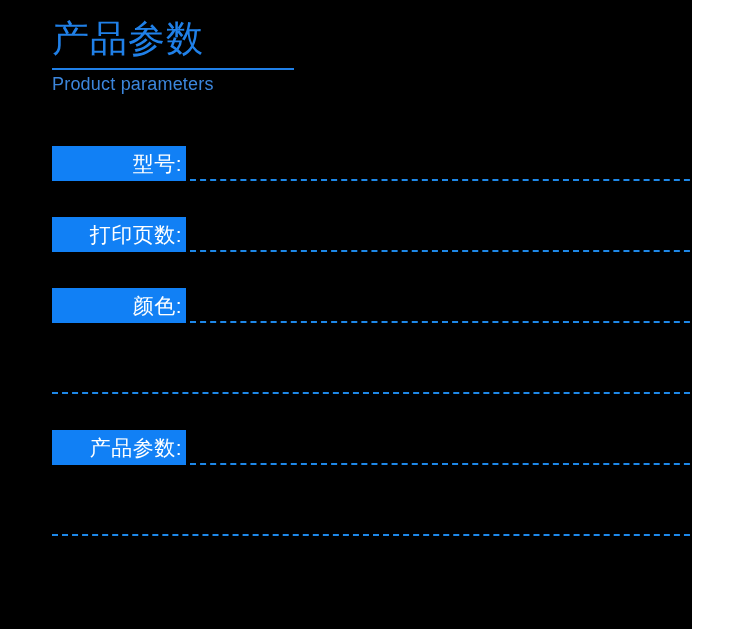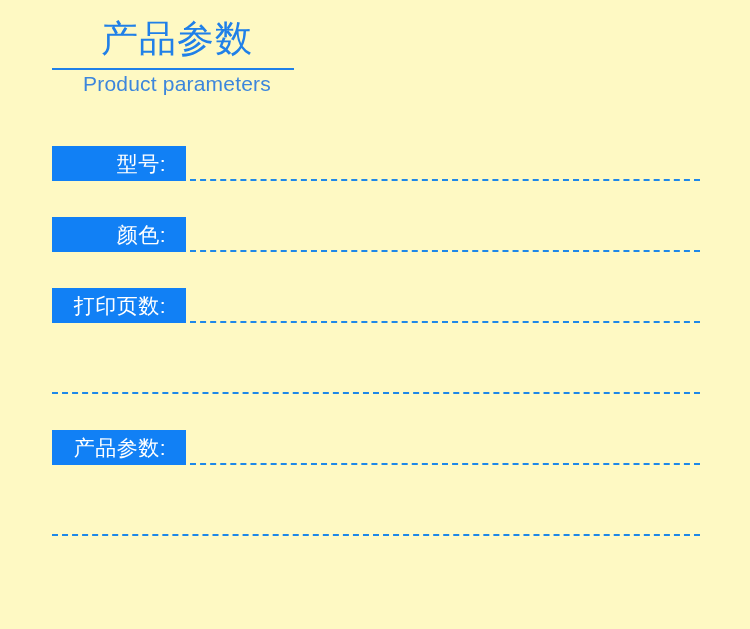--- a/index.html
+++ b/index.html
@@ -7,25 +7,24 @@
     margin: 0;
     padding: 0;
     background: #ffffff;
   }
   body {
     font-family: "Liberation Sans", "DejaVu Sans", sans-serif;
     -webkit-font-smoothing: antialiased;
   }
   #page {
     position: relative;
-    width: 750px;
+    width: 692px;
     height: 629px;
-    background: #fef9c3;
+    background: #000000;
     overflow: hidden;
-    text-align: center;
   }
 
   
   .header {
     position: absolute;
     left: 52px;
     top: 16px;
     width: 250px;
   }
   .header-title {
@@ -37,21 +36,21 @@
     white-space: nowrap;
   }
   .header-rule {
     width: 242px;
     height: 2px;
     background: #2080E8;
     margin-top: 6px;
   }
   .header-subtitle {
     margin-top: 4px;
-    font-size: 21px;
+    font-size: 18px;
     line-height: 20px;
     font-weight: 400;
     color: #3C86DC;
     letter-spacing: 0.2px;
     white-space: nowrap;
   }
 
   
   .rows {
     position: absolute;
@@ -64,21 +63,21 @@
     height: 71px;
   }
   .param-badge {
     position: absolute;
     left: 52px;
     top: 0;
     width: 134px;
     height: 35px;
     background: #1180F5;
     box-sizing: border-box;
-    padding-right: 20px;
+    padding-right: 4px;
     display: flex;
     align-items: center;
     justify-content: flex-end;
   }
   .param-badge-label {
     color: #ffffff;
     font-size: 21px;
     line-height: 26px;
     font-weight: 400;
     letter-spacing: 0.5px;
@@ -112,28 +111,28 @@
 
     <div class="param-row">
       <div class="param-badge">
         <span class="param-badge-label">型号:</span>
       </div>
       <div class="param-line"></div>
     </div>
 
     <div class="param-row">
       <div class="param-badge">
-        <span class="param-badge-label">颜色:</span>
+        <span class="param-badge-label">打印页数:</span>
       </div>
       <div class="param-line"></div>
     </div>
 
     <div class="param-row">
       <div class="param-badge">
-        <span class="param-badge-label">打印页数:</span>
+        <span class="param-badge-label">颜色:</span>
       </div>
       <div class="param-line"></div>
     </div>
 
     <div class="param-row full">
 
       <div class="param-line"></div>
     </div>
 
     <div class="param-row">

